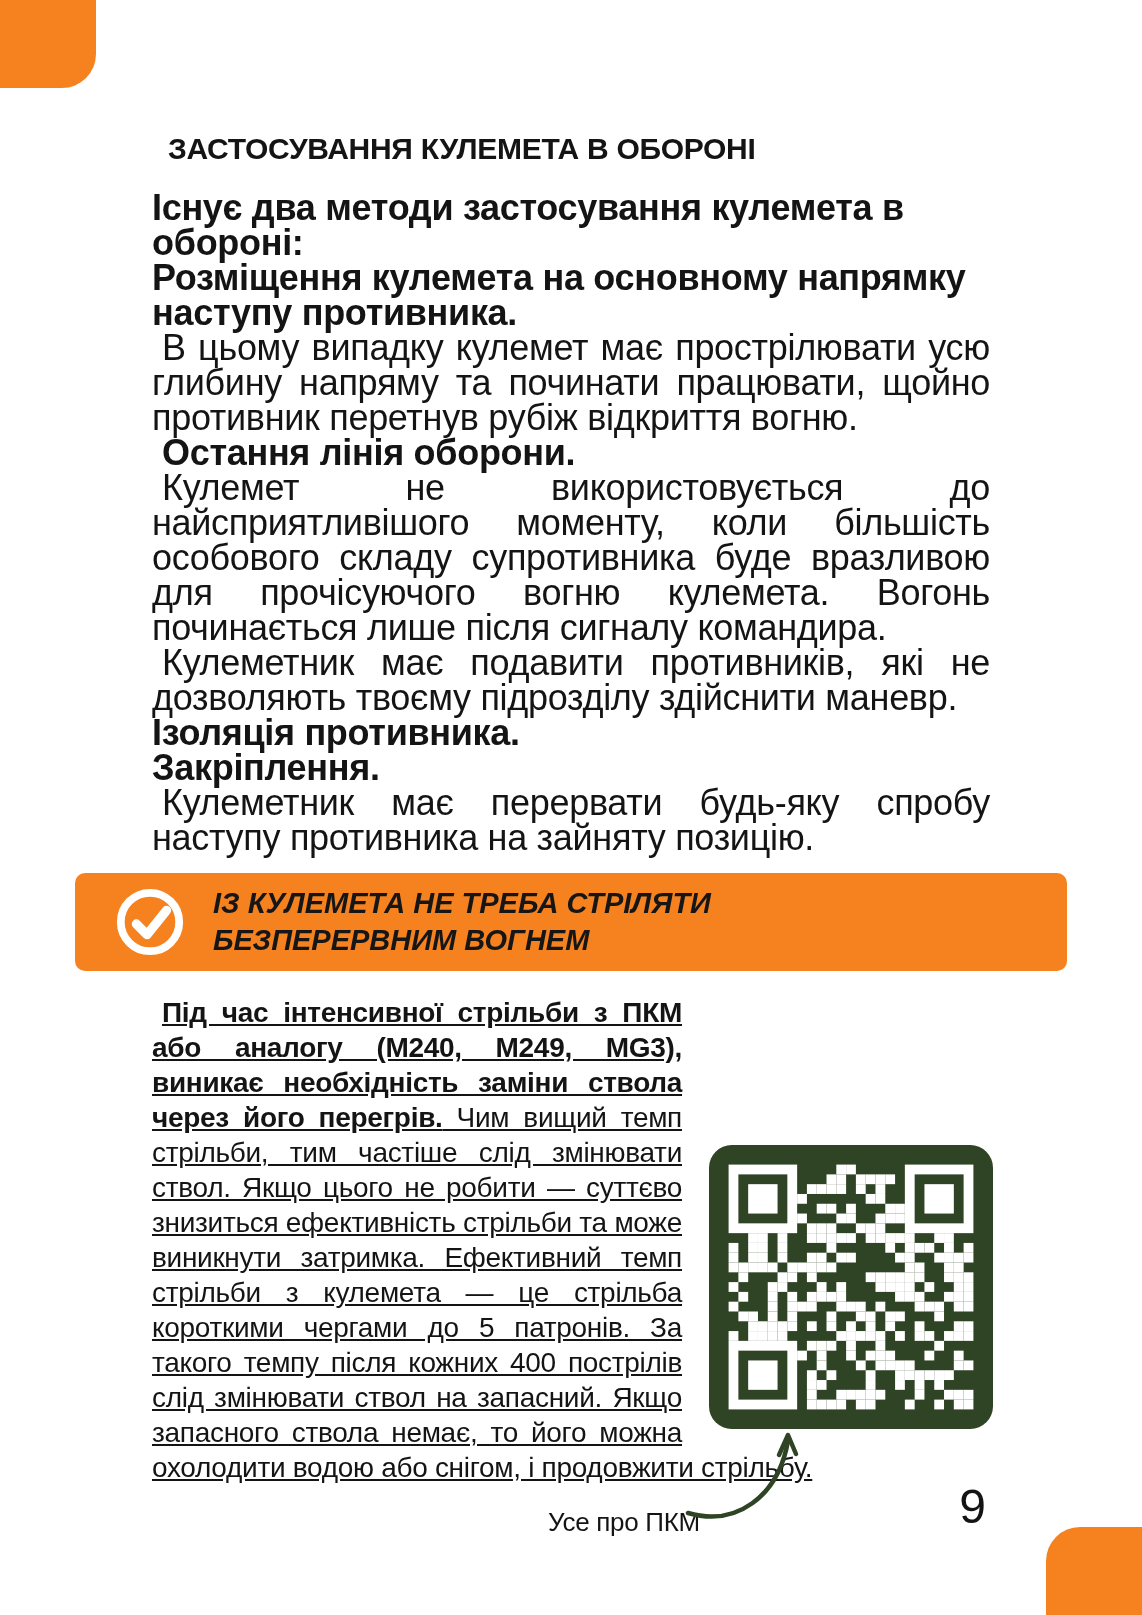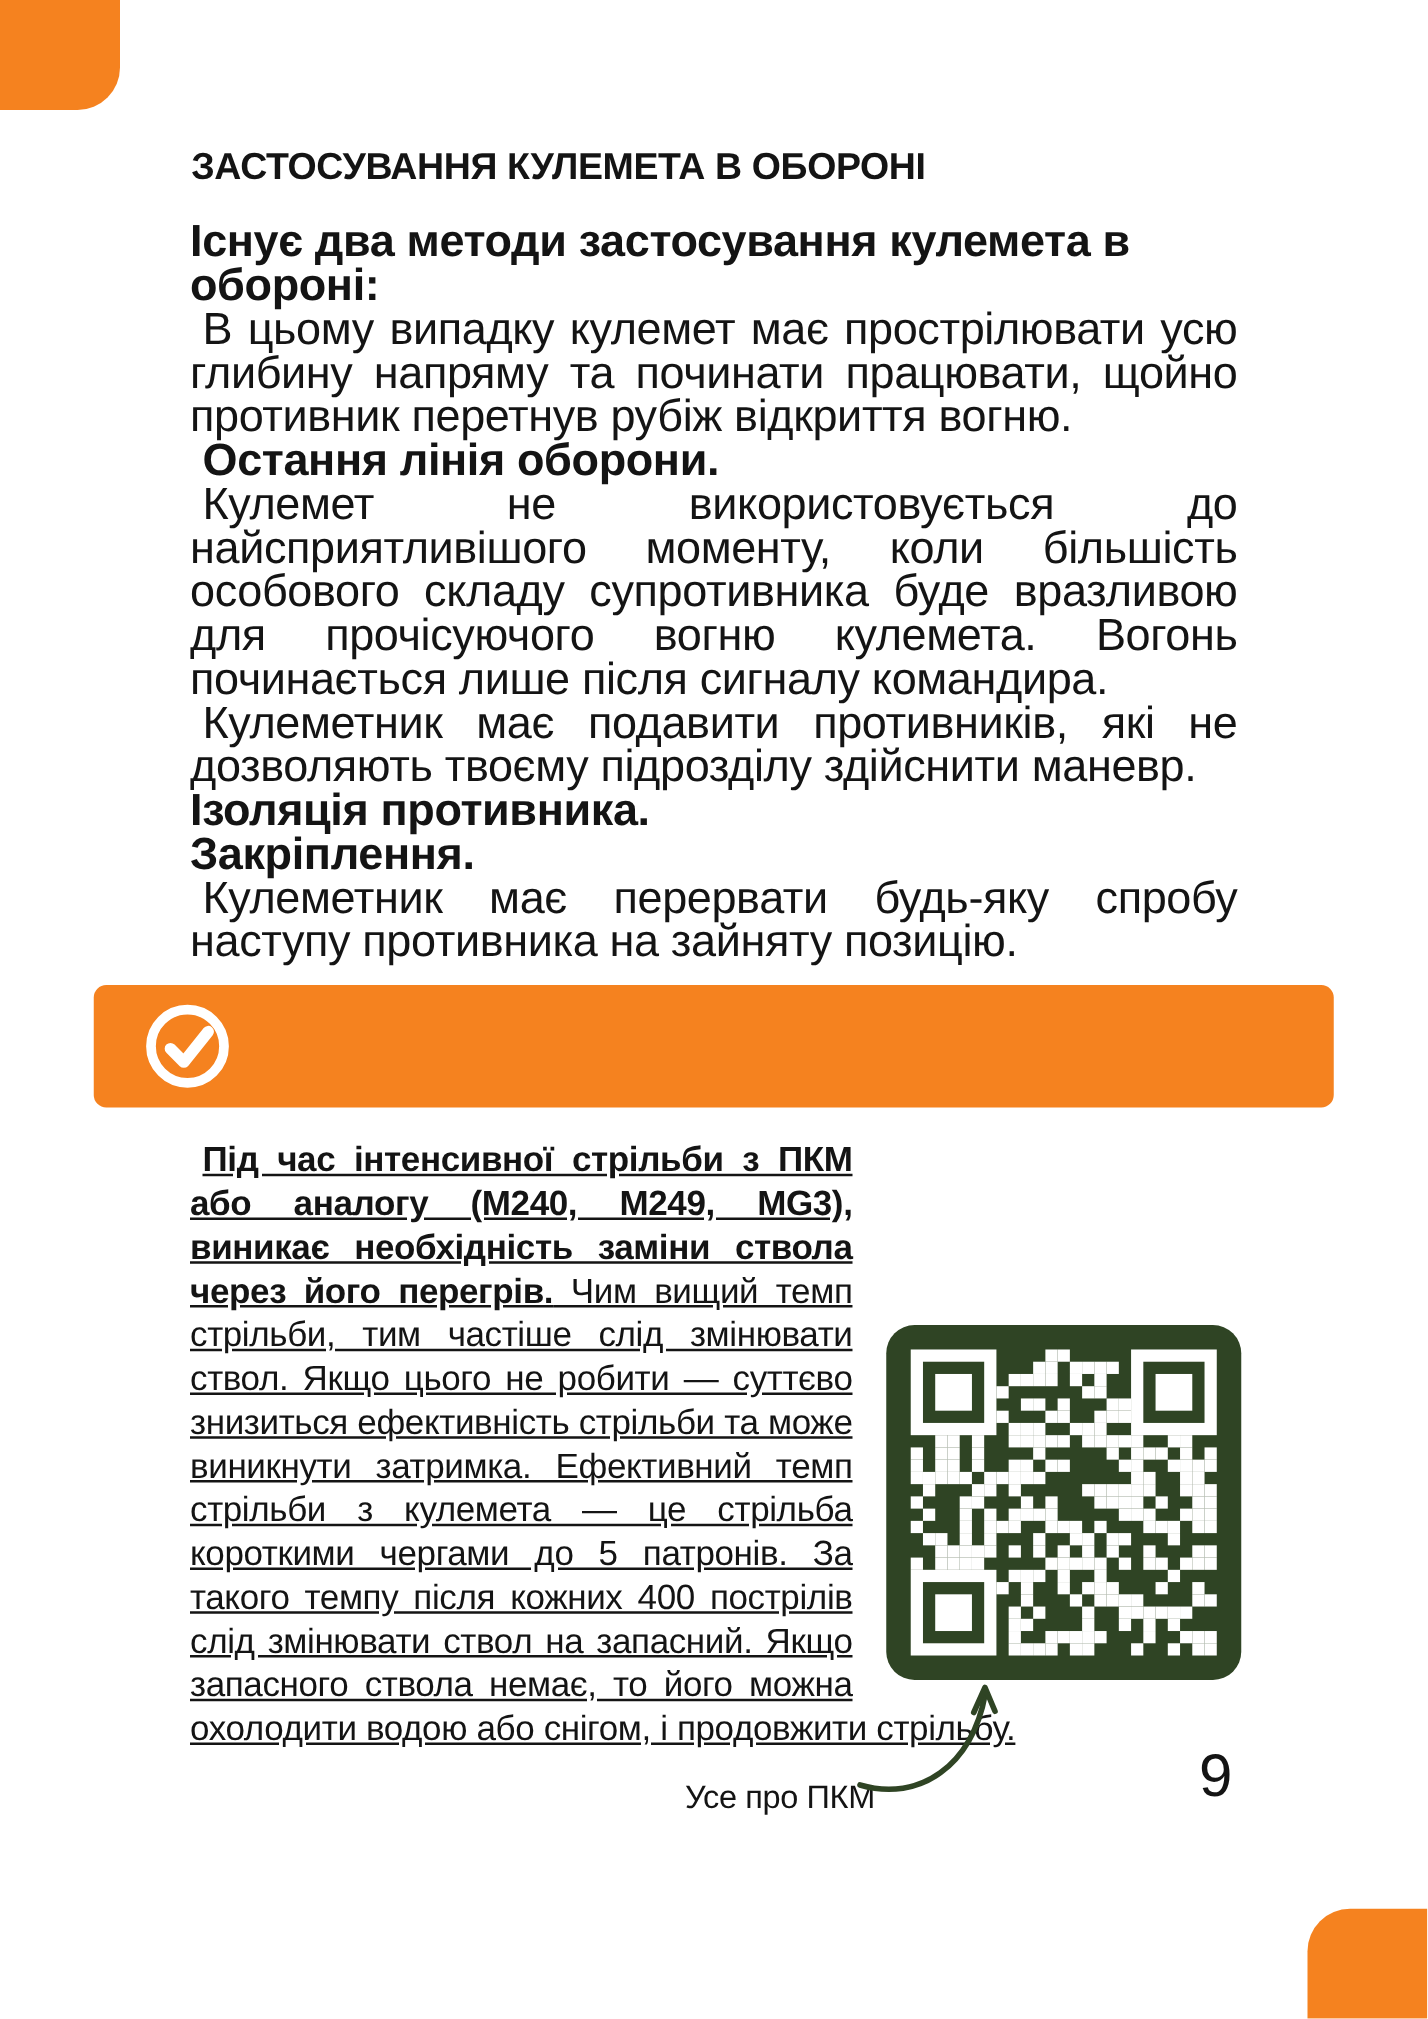--- a/index.html
+++ b/index.html
@@ -20,21 +20,21 @@
   }
   .corner-tl { top: 0; left: 0; border-bottom-right-radius: 34px; }
   .corner-br { bottom: 0; right: 0; border-top-left-radius: 34px; }
 
   .content { padding: 116px 152px 0 152px; }
 
   h1, h2 {
     font-size: 30px;
     font-weight: 800;
     letter-spacing: -0.3px;
-    margin: 1px;
+    margin: 16px;
   }
   h1 { margin-bottom: 24px; }
   h2 { margin: 14px 0 16px 0; }
 
   p {
     margin: 0;
     font-size: 36px;
     line-height: 35px;
     letter-spacing: -0.3px;
   }
@@ -119,37 +119,41 @@
 
 <div class="page">
   <div class="corner corner-tl"></div>
   <div class="corner corner-br"></div>
 
   <main class="content">
 
     <h1>ЗАСТОСУВАННЯ КУЛЕМЕТА В ОБОРОНІ</h1>
 
     <p class="b">Існує два методи застосування кулемета в обороні:</p>
+    <p class="b pre">Розміщення кулемета на основному напрямку
+наступу противника.</p>
     <p class="indent just">В цьому випадку кулемет має прострілювати усю глибину напряму та починати працювати, щойно противник перетнув рубіж відкриття вогню.</p>
     <p class="b indent">Остання лінія оборони.</p>
     <p class="indent just">Кулемет не використовується до найсприятливішого моменту, коли більшість особового складу супротивника буде вразливою для прочісуючого вогню кулемета. Вогонь починається лише після сигналу командира.</p>
 
 
     <p class="indent just">Кулеметник має подавити противників, які не дозволяють твоєму підрозділу здійснити маневр.</p>
     <p class="b">Ізоляція противника.</p>
     <p class="b">Закріплення.</p>
     <p class="indent just">Кулеметник має перервати будь-яку спробу наступу противника на зайняту позицію.</p>
 
     <div class="callout">
       <span class="callout-icon">
         <svg viewBox="0 0 76 76">
           <circle cx="38" cy="38" r="30" fill="none" stroke="#ffffff" stroke-width="8"></circle>
           <path d="M24 40 L35 51 L55 26" fill="none" stroke="#ffffff" stroke-width="9.5" stroke-linecap="round" stroke-linejoin="round"></path>
         </svg>
       </span>
+      <p class="callout-text pre">ІЗ КУЛЕМЕТА НЕ ТРЕБА СТРІЛЯТИ
+БЕЗПЕРЕРВНИМ ВОГНЕМ</p>
     </div>
 
     <div class="barrel">
       <span class="qr-wrap">
           <svg id="qr-svg" viewBox="0 0 275.5 275.5">
             <rect width="275.5" height="275.5" rx="22" fill="#2F4424"></rect>
             <rect x="123.5" y="19" width="9.5" height="9.5" fill="#fff"></rect>
             <rect x="133" y="19" width="9.5" height="9.5" fill="#fff"></rect>
             <rect x="114" y="28.5" width="9.5" height="9.5" fill="#fff"></rect>
             <rect x="123.5" y="28.5" width="9.5" height="9.5" fill="#fff"></rect>

